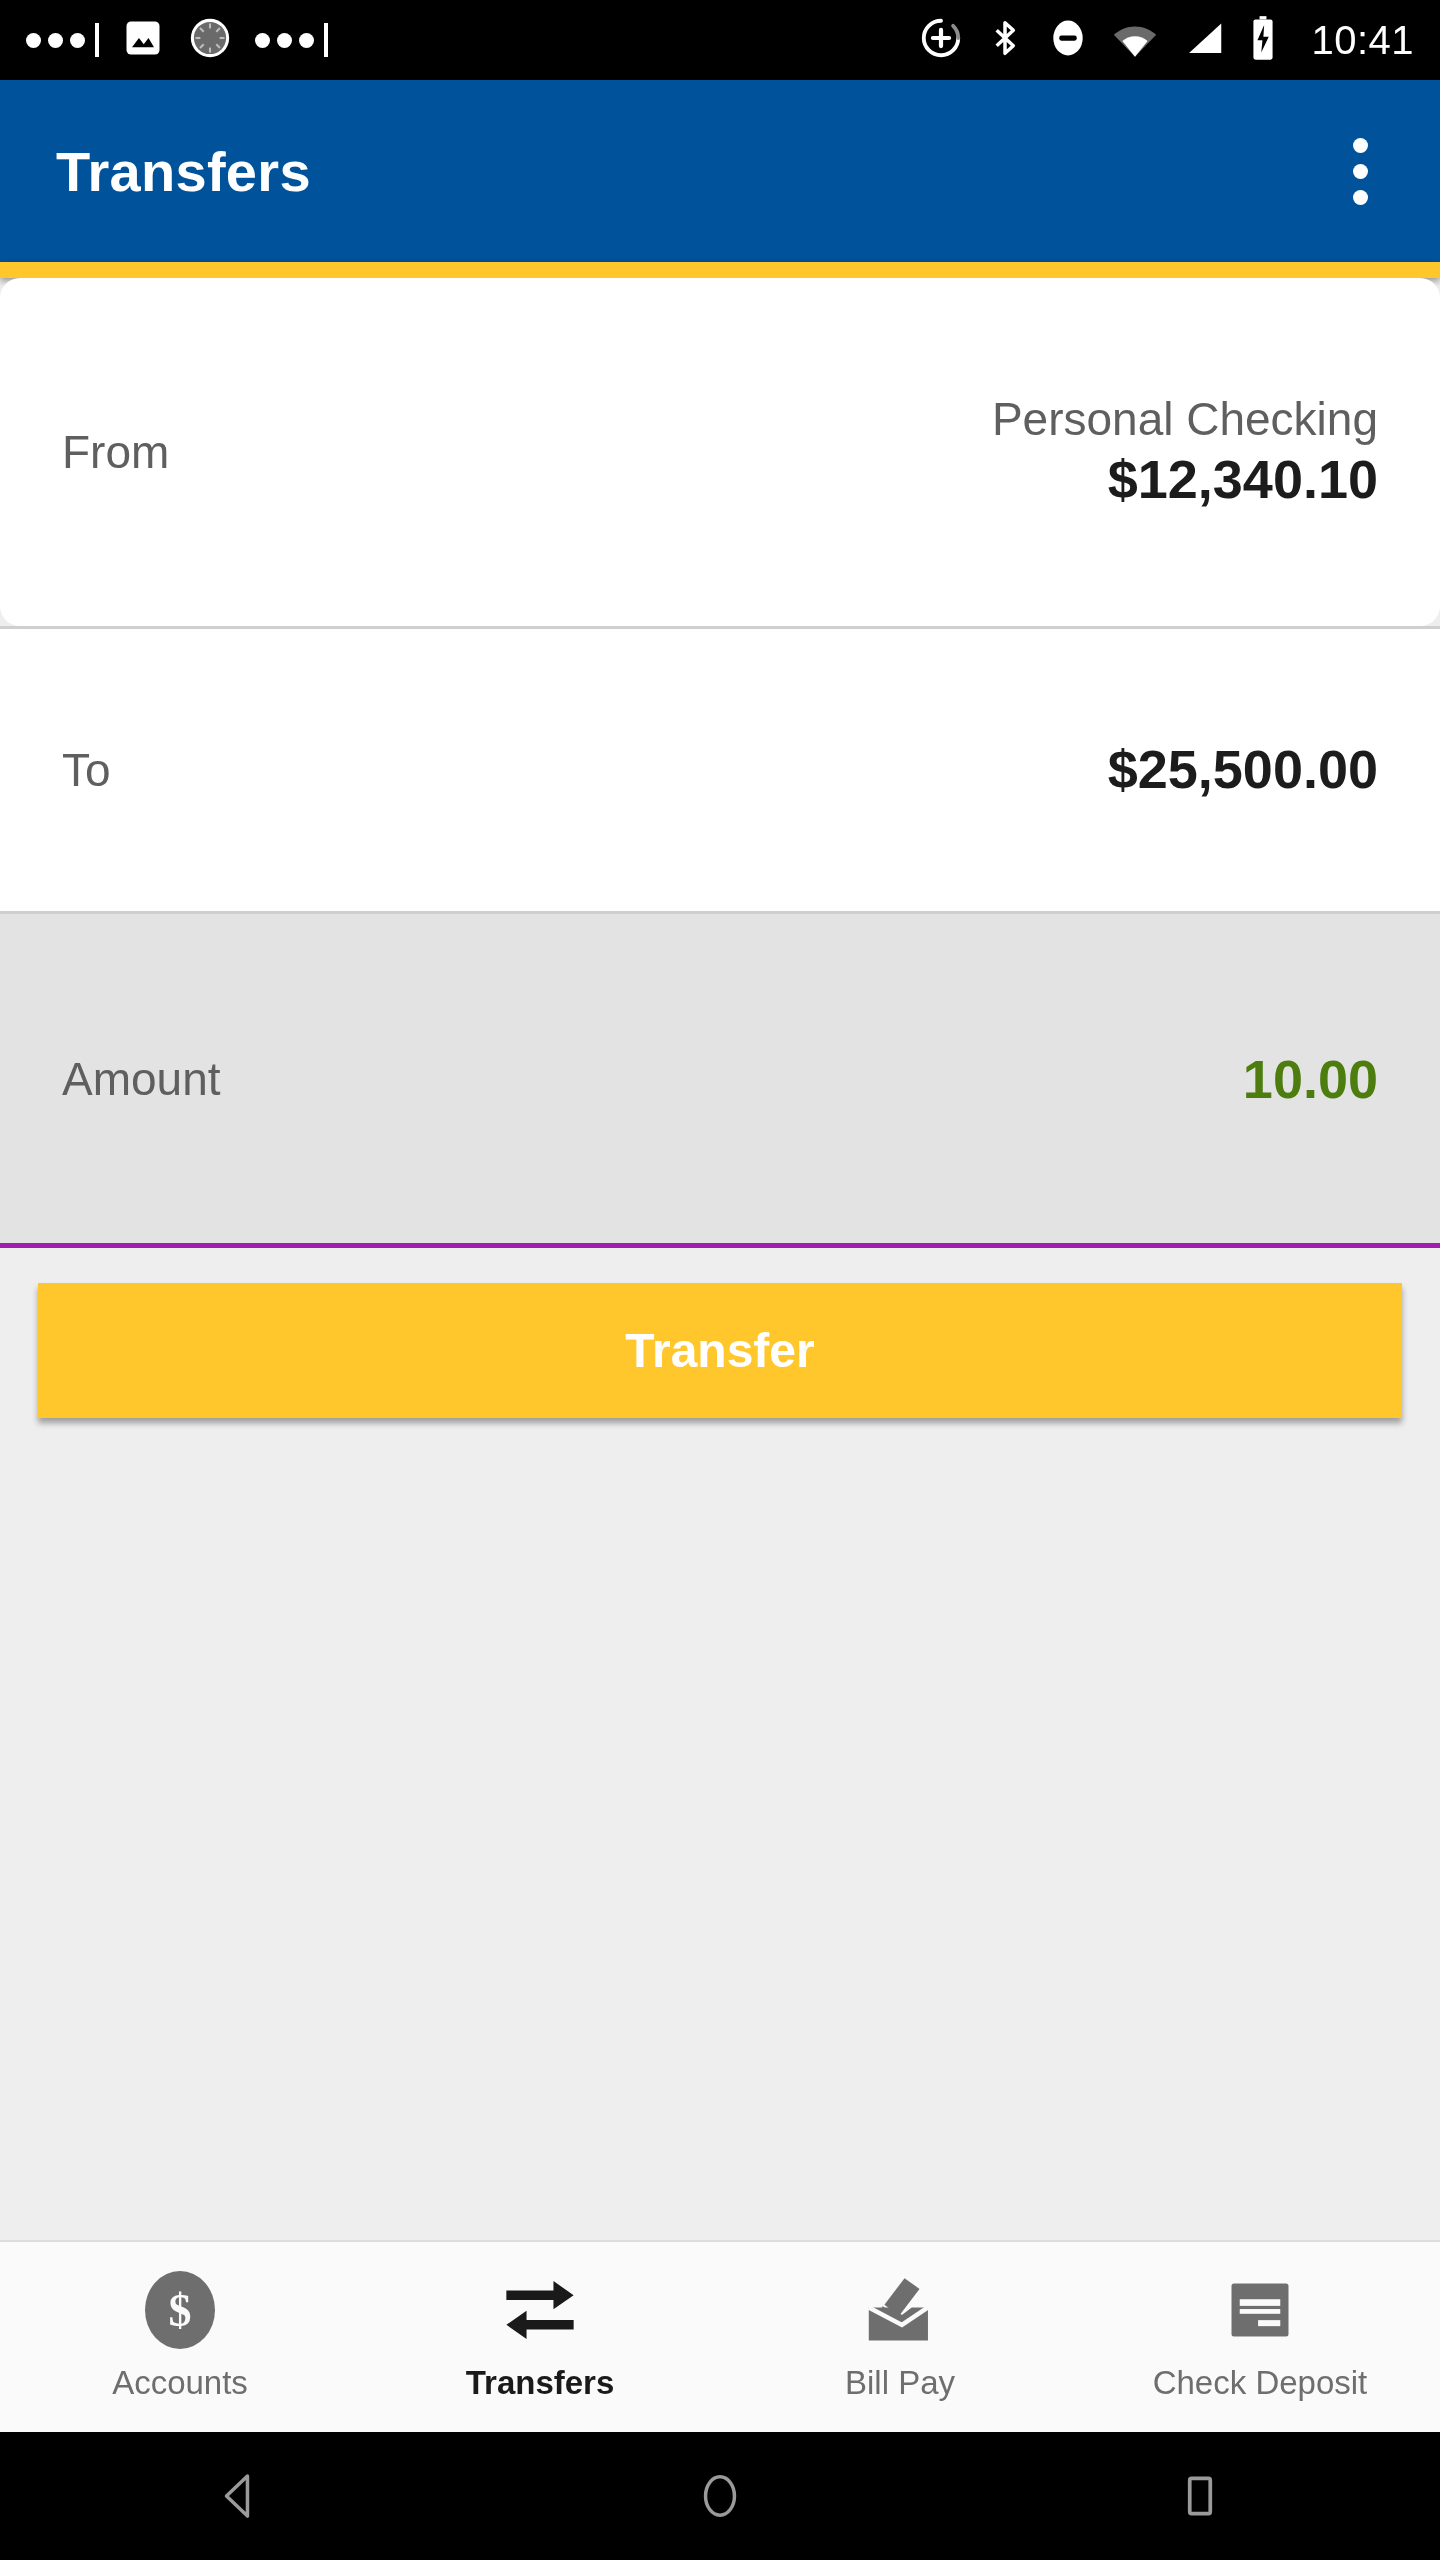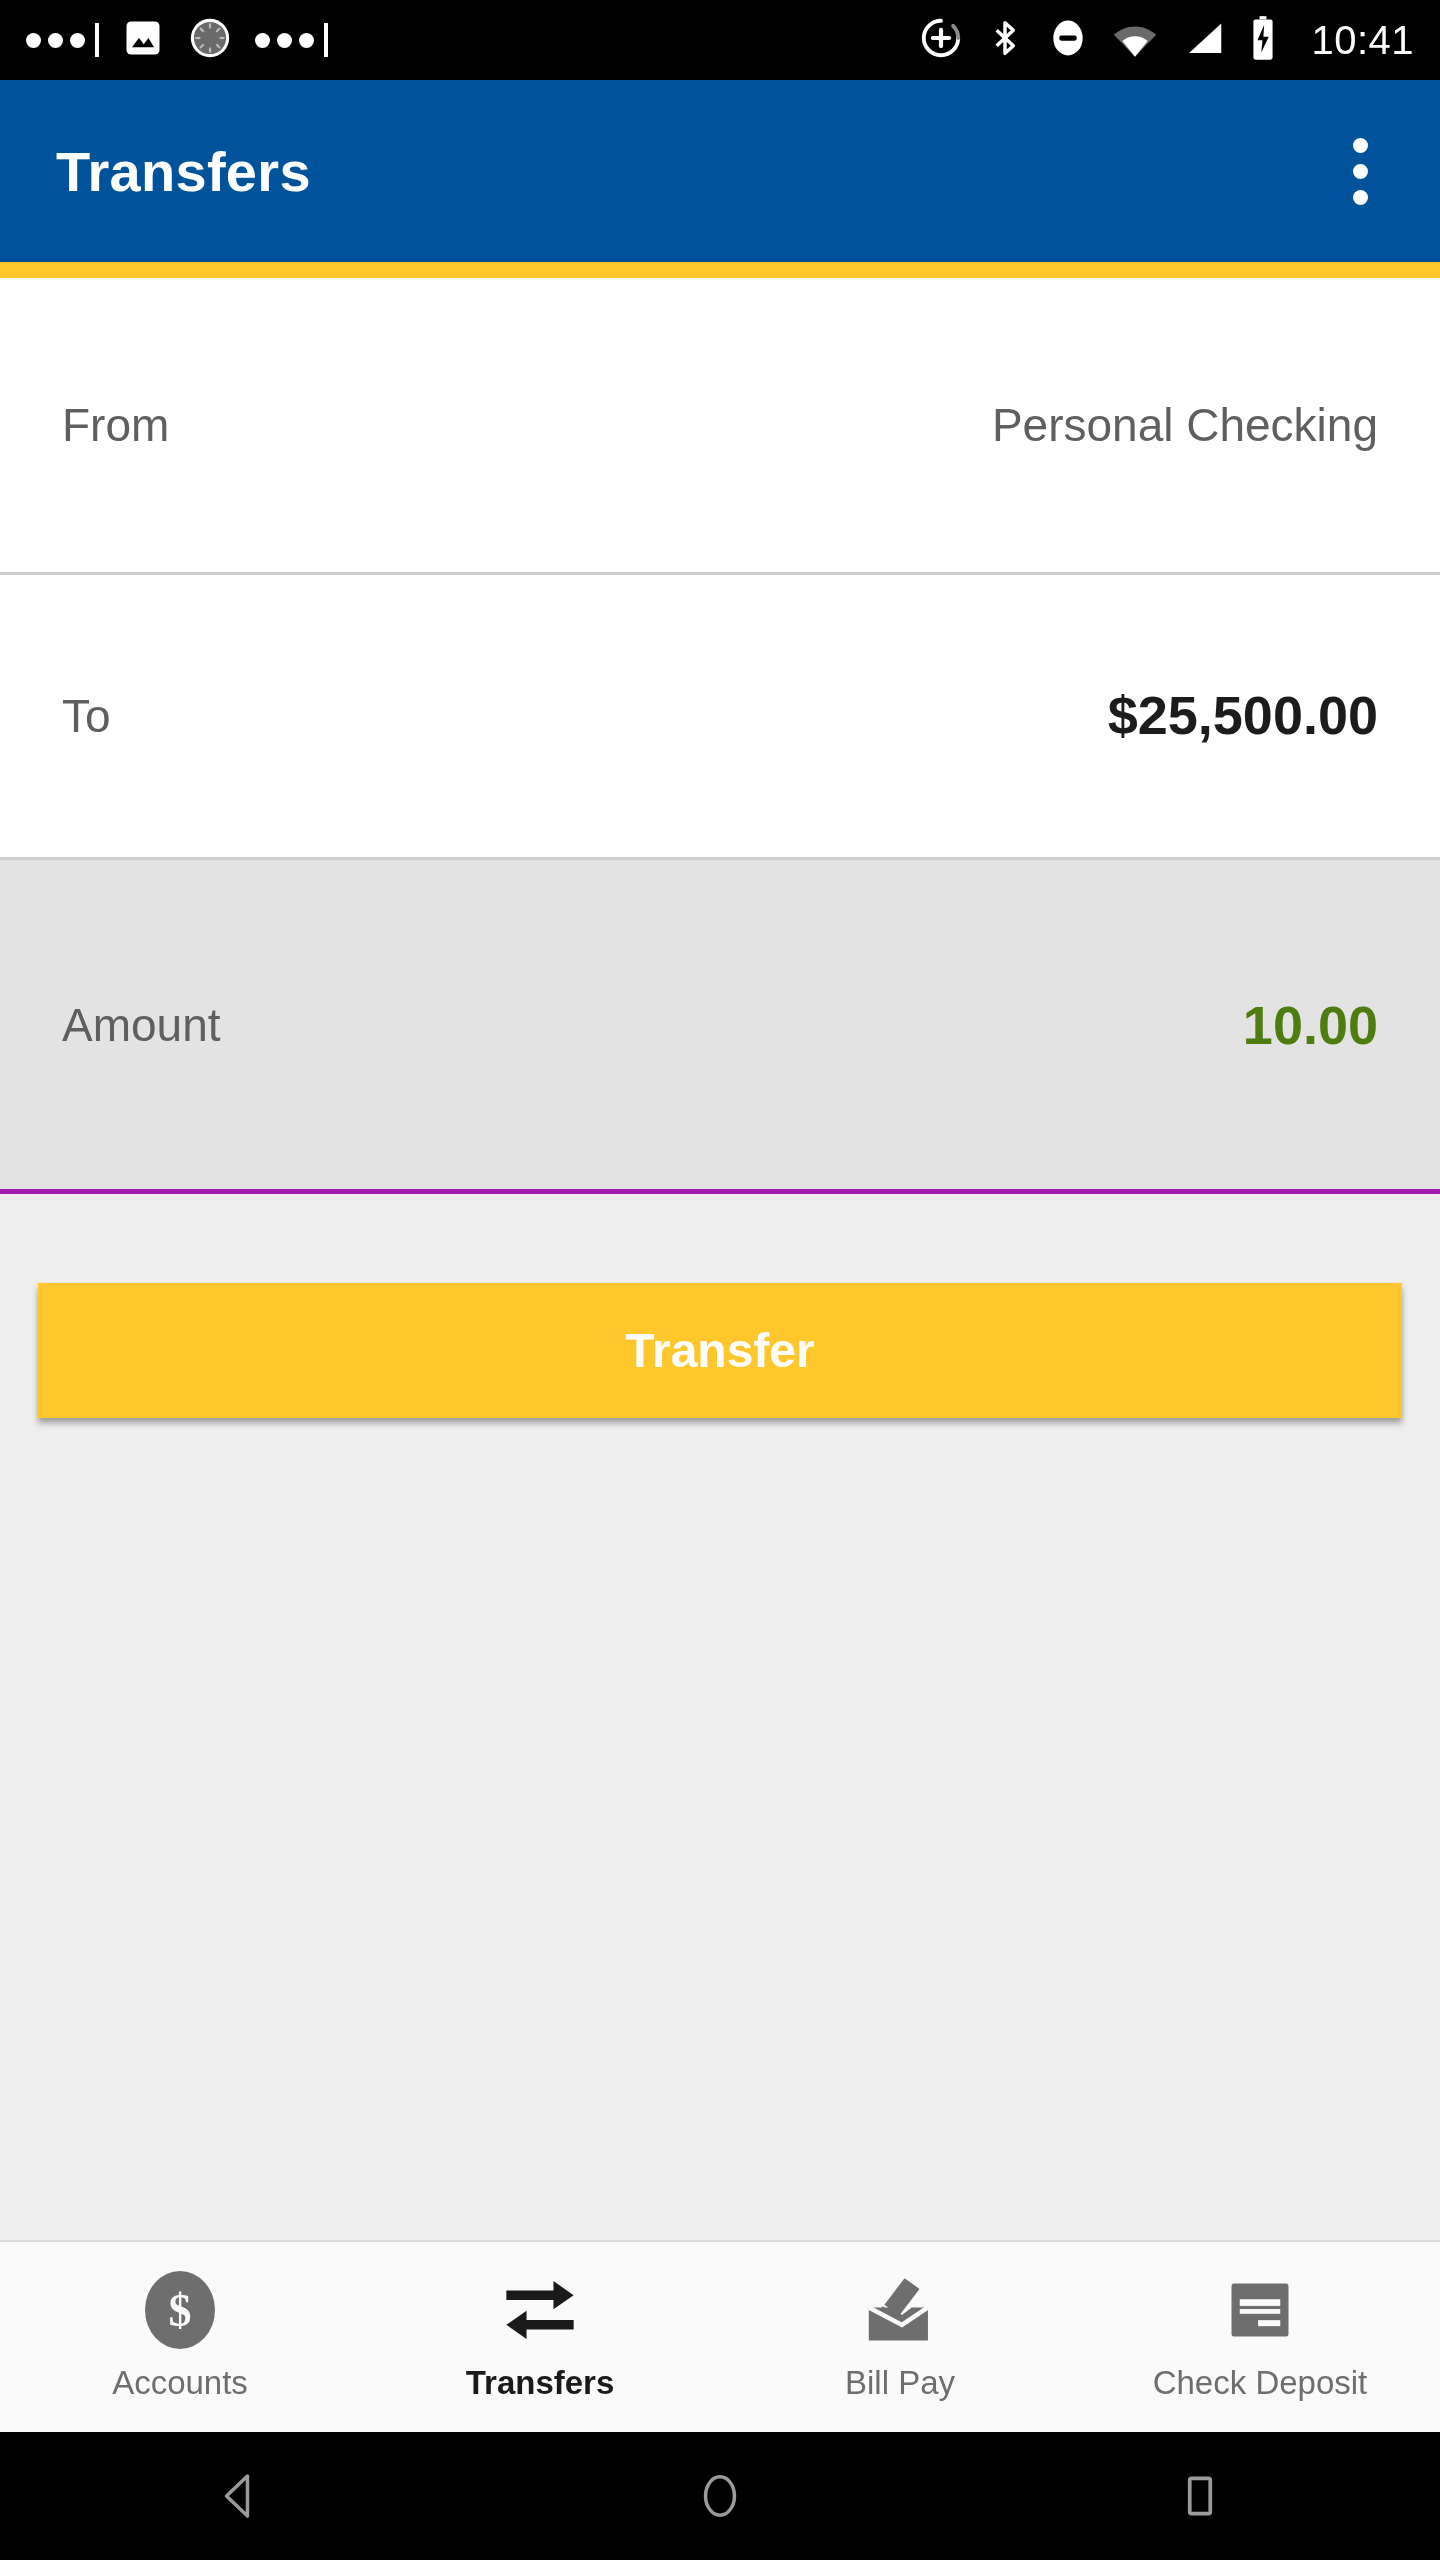--- a/index.html
+++ b/index.html
@@ -40,21 +40,21 @@
     position:absolute; top:262px; left:0; width:1440px; height:16px;
     background:#FFC72C; box-shadow:0 3px 7px rgba(0,0,0,0.38);
   }
 
   
   .rows { position:absolute; top:278px; left:0; width:1440px; }
   .row {
     position:relative; width:1440px; display:flex; align-items:center;
     padding:0 62px; background:#FFFFFF;
   }
-  .row.from { height:294px; }
+  .row.from { height:348px;border-radius:20px; }
   .row.to   { height:285px; border-top:3px solid #CFCFCF; }
   .row.amount {
     height:337px; background:#E3E3E3;
     border-top:3px solid #CFCFCF; border-bottom:5px solid #a21caf;
   }
   .row-label { font-size:46px; color:#5F5F5F; }
   .row-right { margin-left:auto; text-align:right; display:flex; flex-direction:column; align-items:flex-end; gap:2px; }
   .acct-name { font-size:46px; color:#5F5F5F; line-height:1.18; }
   .acct-balance { font-size:54px; color:#1C1C1C; font-weight:bold; line-height:1.18; }
   .amount-value { font-size:54px; color:#4d7c0f; font-weight:bold; }
@@ -192,20 +192,21 @@
     </span>
   </div>
   <div class="accent-bar"></div>
 
   <div class="rows">
 
     <div class="row from">
       <span class="row-label">From</span>
       <span class="row-right">
         <span class="acct-name">Personal Checking</span>
+        <span class="acct-balance">$12,340.10</span>
       </span>
     </div>
 
     <div class="row to">
       <span class="row-label">To</span>
       <span class="row-right">
         <span class="acct-balance">$25,500.00</span>
       </span>
     </div>
 

